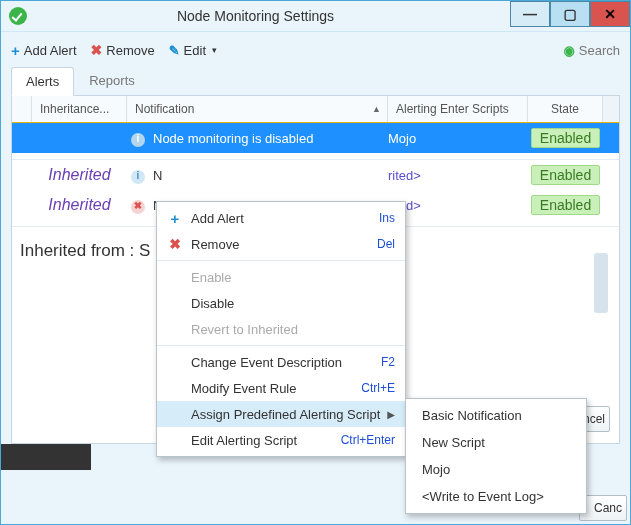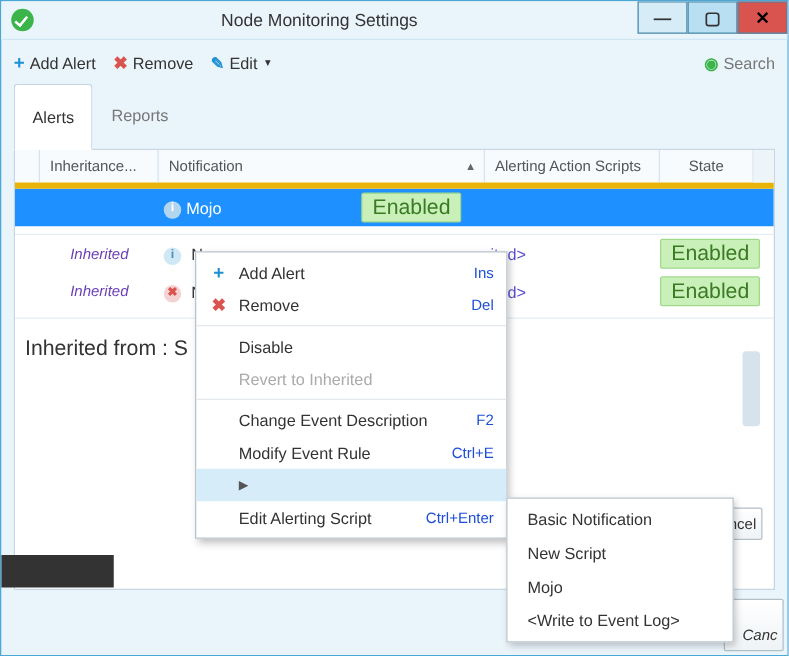--- a/index.html
+++ b/index.html
@@ -20,68 +20,68 @@
   .icon{display:inline-block;font-weight:bold;}
   .icon.plus{color:#1e90d2;font-size:15px;}
   .icon.cross{color:#d9534f;font-size:14px;}
   .icon.pencil{color:#1e90d2;font-size:13px;}
   .caret{font-size:9px;margin-left:2px;}
   .spacer{flex:1;}
   .search{display:flex;align-items:center;gap:4px;color:#777;}
   .icon.magnify{color:#3bb54a;font-size:13px;}
   
   .tabs{display:flex;align-items:flex-end;padding:0 10px;}
-  .tab{padding:18px 14px;border:1px solid transparent;color:#777;cursor:default;}
+  .tab{padding:6px 14px;border:1px solid transparent;color:#777;cursor:default;}
   .tab.active{background:#fff;border:1px solid #c6d7e3;border-bottom:1px solid #fff;color:#333;border-radius:3px 3px 0 0;position:relative;top:1px;}
   
   .content{background:#fff;margin:0 10px;border:1px solid #c6d7e3;}
-  .grid-header{display:flex;background:#f7fbfd;border-bottom:5px solid #eab308;font-size:12px;color:#555;}
+  .grid-header{display:flex;background:#f7fbfd;border-bottom:1px solid #eab308;font-size:12px;color:#555;}
   .gh{padding:6px 8px;border-right:1px solid #d6e3ec;box-sizing:border-box;position:relative;}
   .col-ind{width:20px;}
   .col-inh{width:95px;white-space:nowrap;overflow:hidden;text-overflow:ellipsis;}
   .col-desc{flex:1;}
   .col-act{width:140px;}
   .col-state{width:75px;text-align:center;}
   .col-scroll{width:16px;border-right:none;background:#eef5f9;}
   .sort-ar{position:absolute;right:6px;top:8px;font-size:9px;color:#666;}
   
   .grid-body{position:relative;height:320px;overflow:hidden;}
   .section-title{padding:14px 8px 10px 8px;font-size:17px;color:#333;}
   .row{display:flex;align-items:center;height:30px;padding:0 0 0 0;}
   .row .c-ind{width:20px;}
-  .row .c-inh{width:95px;font-size:12px;font-style:italic;color:#6a3fb5;text-align:center;}
+  .row .c-inh{width:95px;font-size:16px;font-style:italic;color:#6a3fb5;text-align:center;}
   .row .c-ico{width:22px;text-align:center;}
   .row .c-desc{flex:1;padding-left:4px;font-size:13px;}
   .row .c-act{width:140px;font-size:13px;}
   .row .c-state{width:75px;text-align:center;}
   .row .c-scroll{width:16px;}
   .row.selected{background:#1e90ff;color:#fff;}
   .info-ico{display:inline-block;width:14px;height:14px;border-radius:50%;text-align:center;font-size:10px;font-weight:bold;}
   .info-ico.info{background:#d0e8f5;color:#4b8fbd;}
   .info-ico.info-sel{background:#b3d6ef;color:#fff;}
   .info-ico.err{background:#f6d3d3;color:#d9534f;font-style:normal;}
-  .state-badge{display:inline-block;background:#c9f0b8;border:1px solid #a1d98b;color:#3a7a24;font-size:17px;padding:1px 8px;border-radius:2px;}
+  .state-badge{display:inline-block;background:#c9f0b8;border:1px solid #a1d98b;color:#3a7a24;font-size:14px;padding:1px 8px;border-radius:2px;}
   .inherited-link{color:#5a4fcf;}
   .section-divider{border-top:1px solid #e3edf3;margin:6px 0 0 0;}
   
   .ctx{position:absolute;top:200px;left:155px;width:248px;background:#fff;border:1px solid #b8c4cc;box-shadow:2px 3px 6px rgba(0,0,0,0.25);padding:3px 0;z-index:30;}
   .ctx-item{display:flex;align-items:center;height:26px;padding:0 10px 0 8px;font-size:13px;color:#333;cursor:default;}
   .ctx-item.disabled{color:#aaa;}
   .ctx-item .ci-ico{width:20px;text-align:center;font-weight:bold;}
   .ctx-item .ci-label{flex:1;padding-left:6px;}
   .ctx-item .ci-short{color:#1d4ed8;font-size:12px;}
   .ctx-item.hovered{background:#d6ecf8;}
   .ctx-item .ci-arrow{font-size:10px;color:#555;margin-left:6px;}
   .ctx-sep{height:1px;background:#e3e8ec;margin:3px 0;}
   
   .submenu{position:absolute;top:397px;left:404px;width:180px;background:#fff;border:1px solid #b8c4cc;box-shadow:2px 3px 6px rgba(0,0,0,0.25);padding:3px 0;z-index:31;}
   .sub-item{padding:6px 16px;font-size:13px;cursor:default;}
   
   .footer-btn{position:absolute;right:20px;top:405px;height:24px;padding:0 4px 0 14px;border:1px solid #b3bfc8;background:linear-gradient(#fff,#eef3f6);font-size:12px;display:flex;align-items:center;border-radius:2px;z-index:20;}
-  .back-cancel{position:absolute;right:3px;bottom:3px;height:24px;padding:16px 4px 0 14px;border:1px solid #b3bfc8;background:linear-gradient(#fff,#eef3f6);font-size:12px;display:flex;align-items:center;border-radius:2px;font-style:italic;}
+  .back-cancel{position:absolute;right:3px;bottom:3px;height:24px;padding:0 4px 0 14px;border:1px solid #b3bfc8;background:linear-gradient(#fff,#eef3f6);font-size:12px;display:flex;align-items:center;border-radius:2px;}
   .back-strip{position:absolute;left:0;top:443px;width:90px;height:26px;background:#333;}
   .scroll-nub{position:absolute;right:11px;top:130px;width:14px;height:60px;background:#d6e3ec;border-radius:3px;}
 </style>
 </head>
 <body>
 
 <div class="window">
 
   <div class="titlebar">
     <div class="app-icon"></div>
@@ -120,33 +120,34 @@
   </div>
 
   <div class="content">
     <div class="grid-header">
       <div class="gh col-ind"></div>
       <div class="gh col-inh">Inheritance...</div>
       <div class="gh col-desc">
         <span>Notification</span>
         <span class="sort-ar">▲</span>
       </div>
-      <div class="gh col-act">Alerting Action Scripts</div>
+      <div class="gh col-act">Alerting Enter Scripts</div>
       <div class="gh col-state">State</div>
       <div class="gh col-scroll"></div>
     </div>
 
     <div class="grid-body">
       <div class="scroll-nub"></div>
 
 
       <div class="row selected">
         <div class="c-ind"></div>
         <div class="c-inh"></div>
         <div class="c-ico"><span class="info-ico info-sel">i</span></div>
+        <div class="c-desc">Node monitoring is disabled</div>
         <div class="c-act">Mojo</div>
         <div class="c-state"><span class="state-badge">Enabled</span></div>
         <div class="c-scroll"></div>
       </div>
 
       <div class="section-divider"></div>
 
       <div class="row">
         <div class="c-ind"></div>
         <div class="c-inh">Inherited</div>
@@ -179,20 +180,24 @@
       <span class="ci-ico icon plus">+</span>
       <span class="ci-label">Add Alert</span>
       <span class="ci-short">Ins</span>
     </div>
     <div class="ctx-item">
       <span class="ci-ico icon cross">✖</span>
       <span class="ci-label">Remove</span>
       <span class="ci-short">Del</span>
     </div>
     <div class="ctx-sep"></div>
+    <div class="ctx-item disabled">
+      <span class="ci-ico"></span>
+      <span class="ci-label">Enable</span>
+    </div>
     <div class="ctx-item">
       <span class="ci-ico"></span>
       <span class="ci-label">Disable</span>
     </div>
     <div class="ctx-item disabled">
       <span class="ci-ico"></span>
       <span class="ci-label">Revert to Inherited</span>
     </div>
     <div class="ctx-sep"></div>
     <div class="ctx-item">
@@ -200,20 +205,21 @@
       <span class="ci-label">Change Event Description</span>
       <span class="ci-short">F2</span>
     </div>
     <div class="ctx-item">
       <span class="ci-ico"></span>
       <span class="ci-label">Modify Event Rule</span>
       <span class="ci-short">Ctrl+E</span>
     </div>
     <div class="ctx-item hovered">
       <span class="ci-ico"></span>
+      <span class="ci-label">Assign Predefined Alerting Script</span>
       <span class="ci-arrow">▶</span>
     </div>
     <div class="ctx-item">
       <span class="ci-ico"></span>
       <span class="ci-label">Edit Alerting Script</span>
       <span class="ci-short">Ctrl+Enter</span>
     </div>
   </div>
 
   <div class="submenu">

